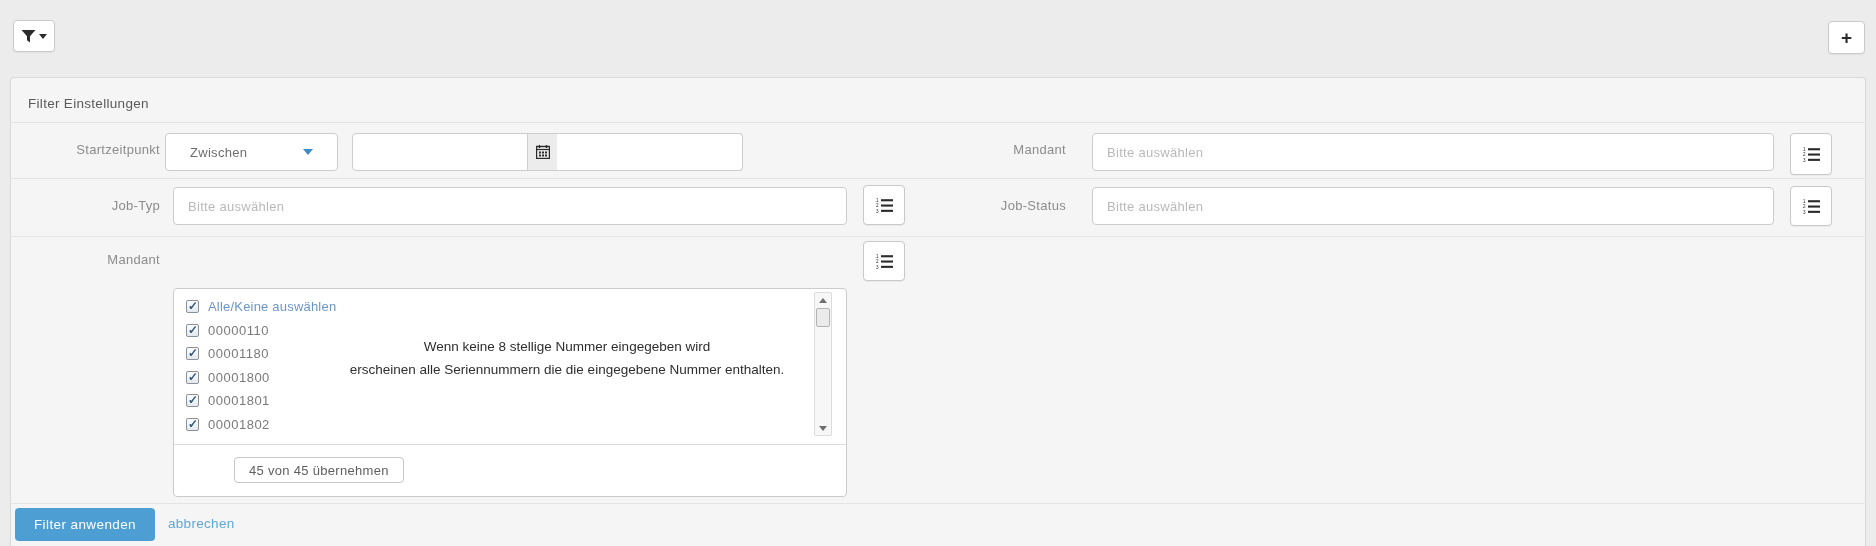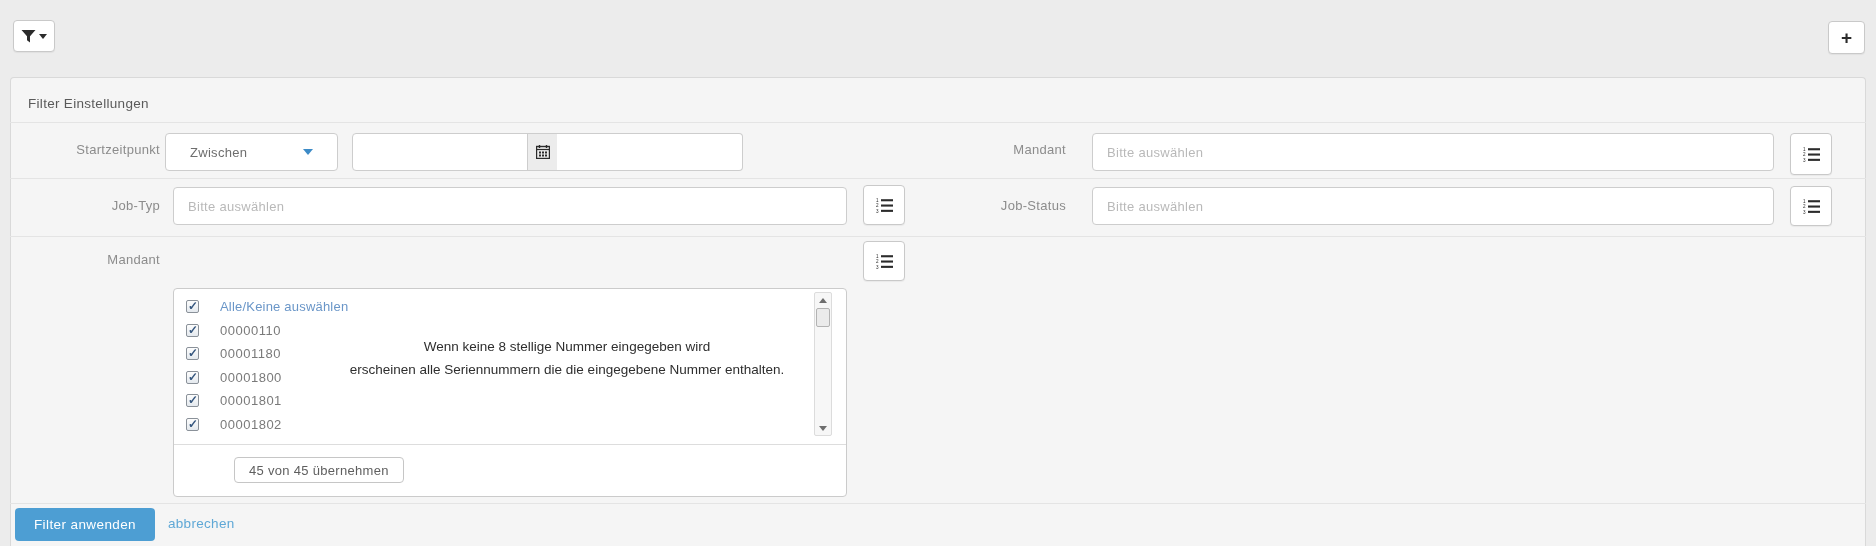--- a/index.html
+++ b/index.html
@@ -76,21 +76,21 @@
     position:absolute; right:22px; top:11px; font-size:13.5px; color:#2e2e2e; letter-spacing:.1px; pointer-events:none;
   }
   .btn-list-vencube { left:863px; top:241px; width:42px; height:40px; }
 
   .vc-dropdown {
     position:absolute; left:173px; top:288px; width:674px; height:209px;
     background:#fff; border:1px solid #cbcbcb; border-radius:4px;
   }
   .opt-list { position:absolute; left:12px; top:6px; }
   .opt-row { display:flex; align-items:center; height:23.5px; gap:9px; }
-  .opt-label { font-size:13px; color:#7a7a7a; letter-spacing:.5px;margin-left:12px; }
+  .opt-label { font-size:13px; color:#7a7a7a; letter-spacing:.5px; }
   .opt-label.link { color:#6a96c8; letter-spacing:.2px; cursor:pointer; }
   input.cb {
     appearance:none; -webkit-appearance:none; width:13px; height:13px; margin:0;
     border:1px solid #8a9199; border-radius:2px; background:linear-gradient(#fdfdfd,#e4e9ee);
     position:relative; cursor:pointer; flex:0 0 auto;
   }
   input.cb:checked::before {
     content:"\2713"; position:absolute; left:1px; top:-2px; font-size:12px; font-weight:bold; color:#35567e;
   }
 

